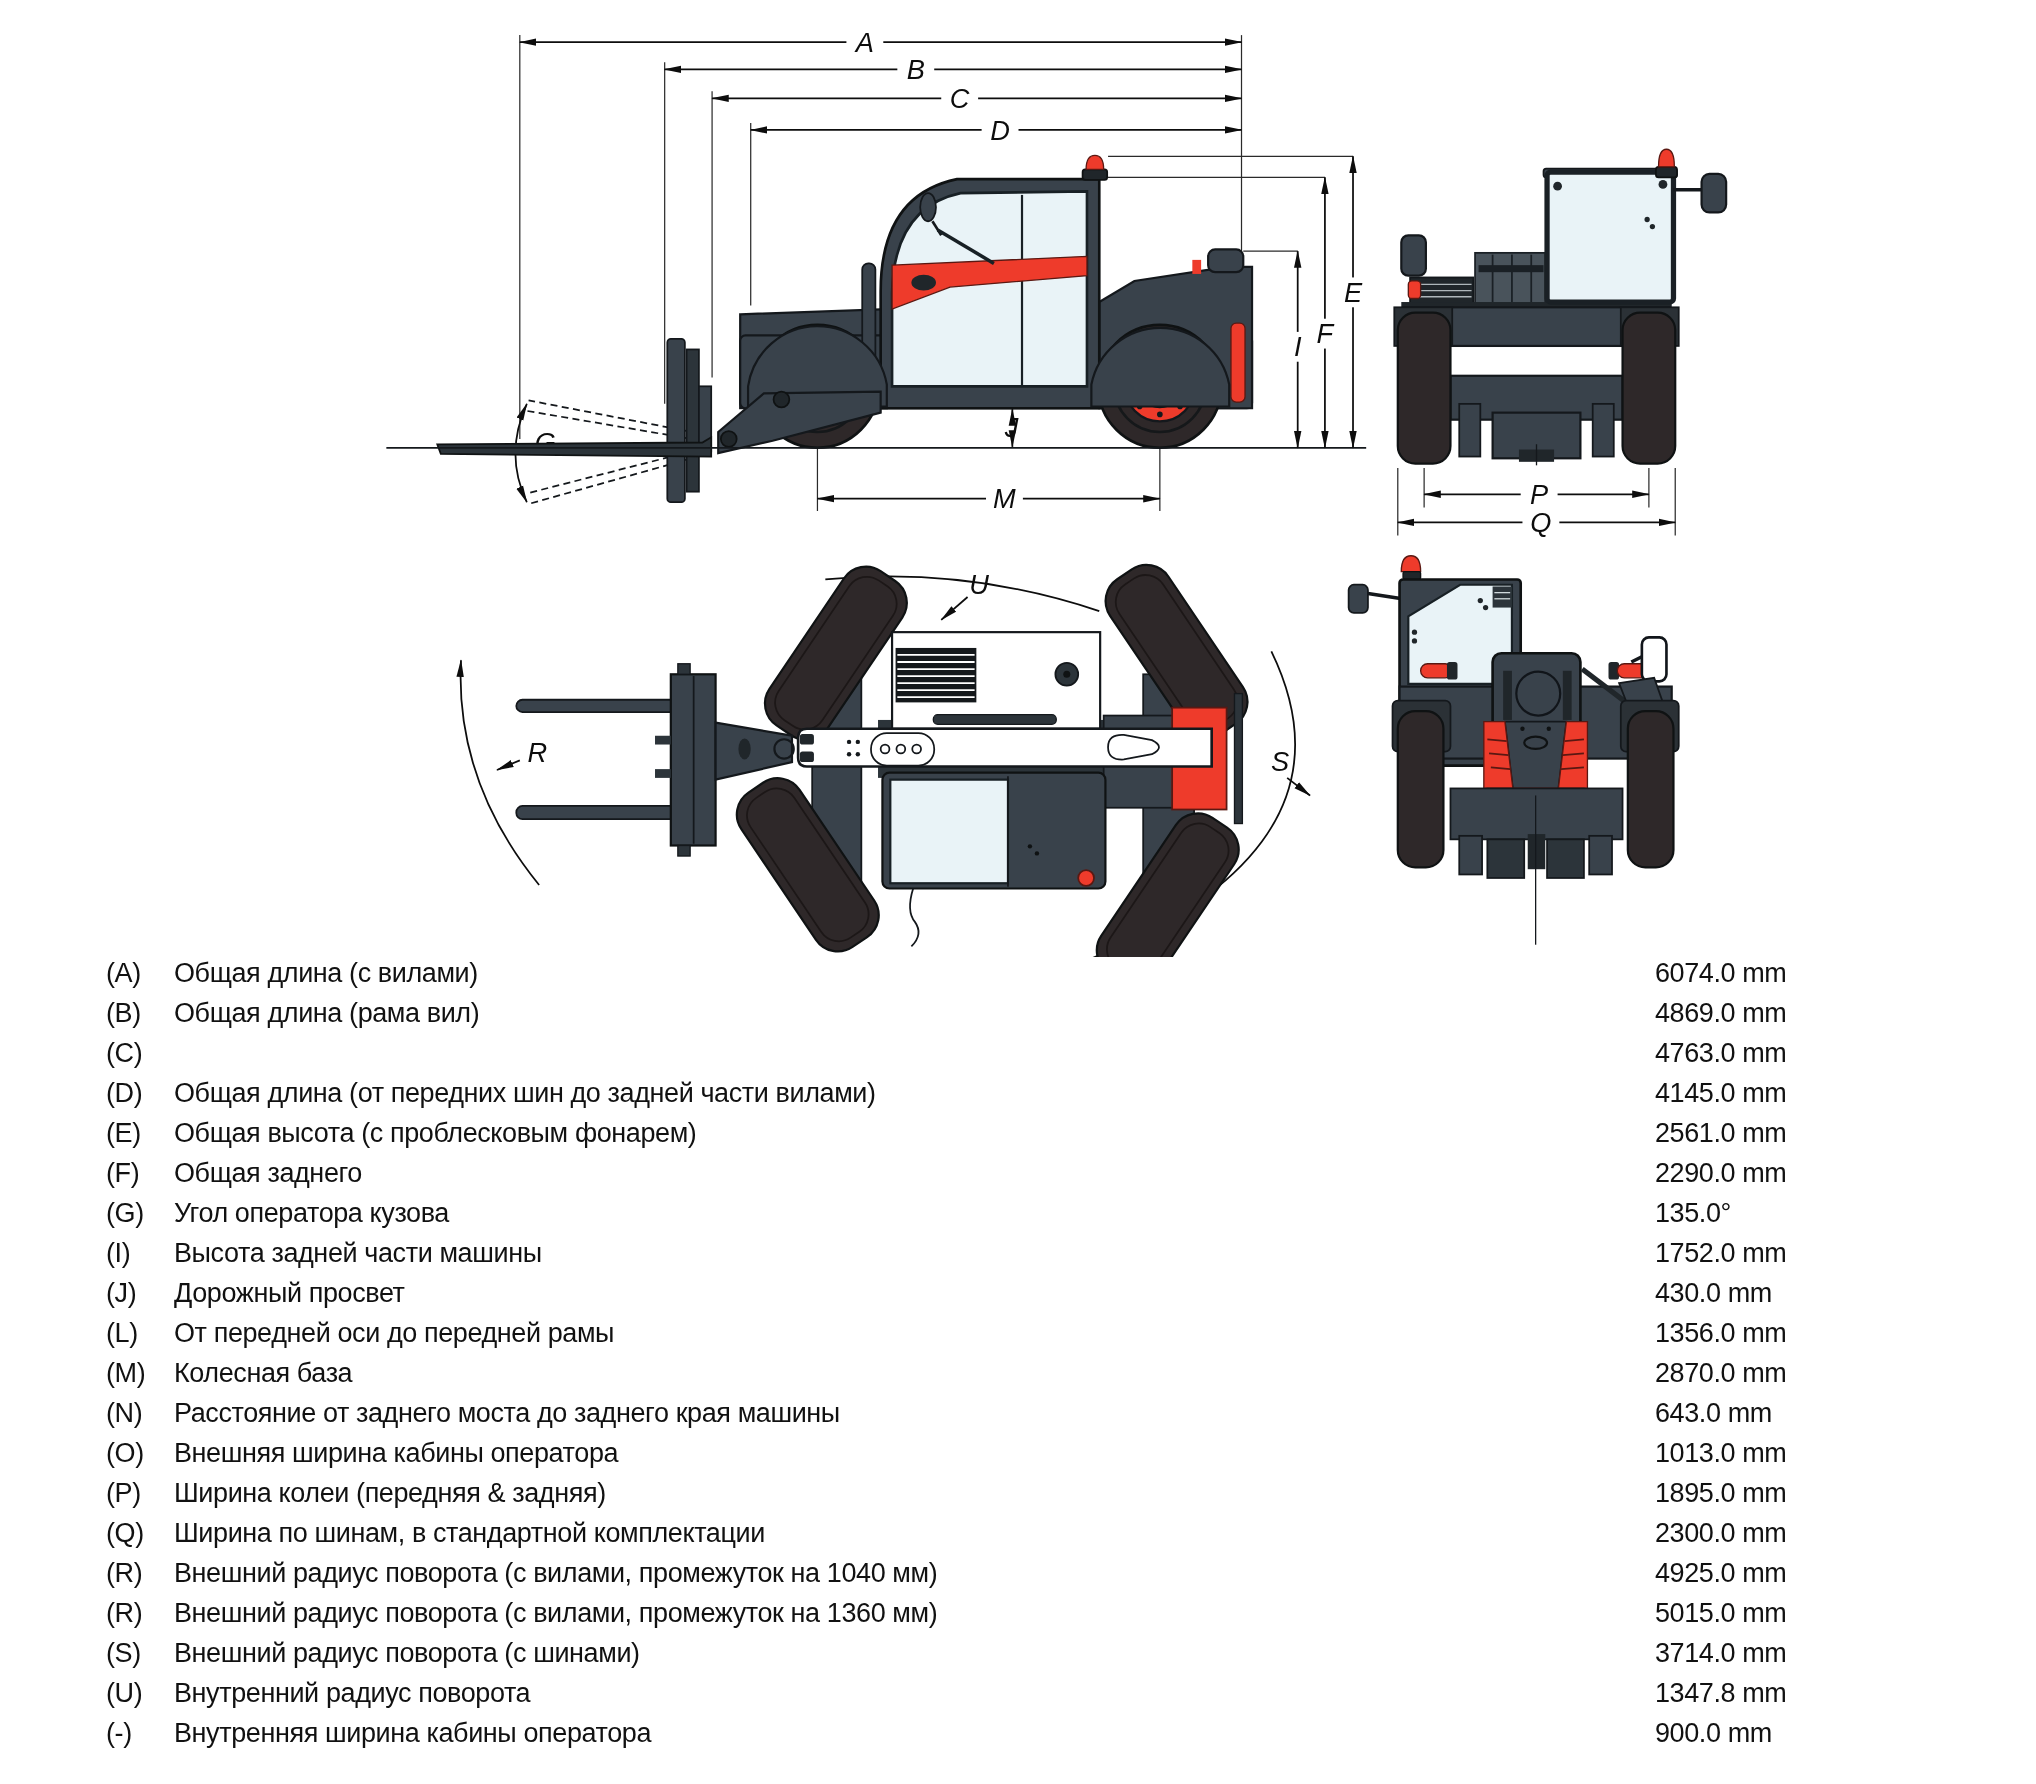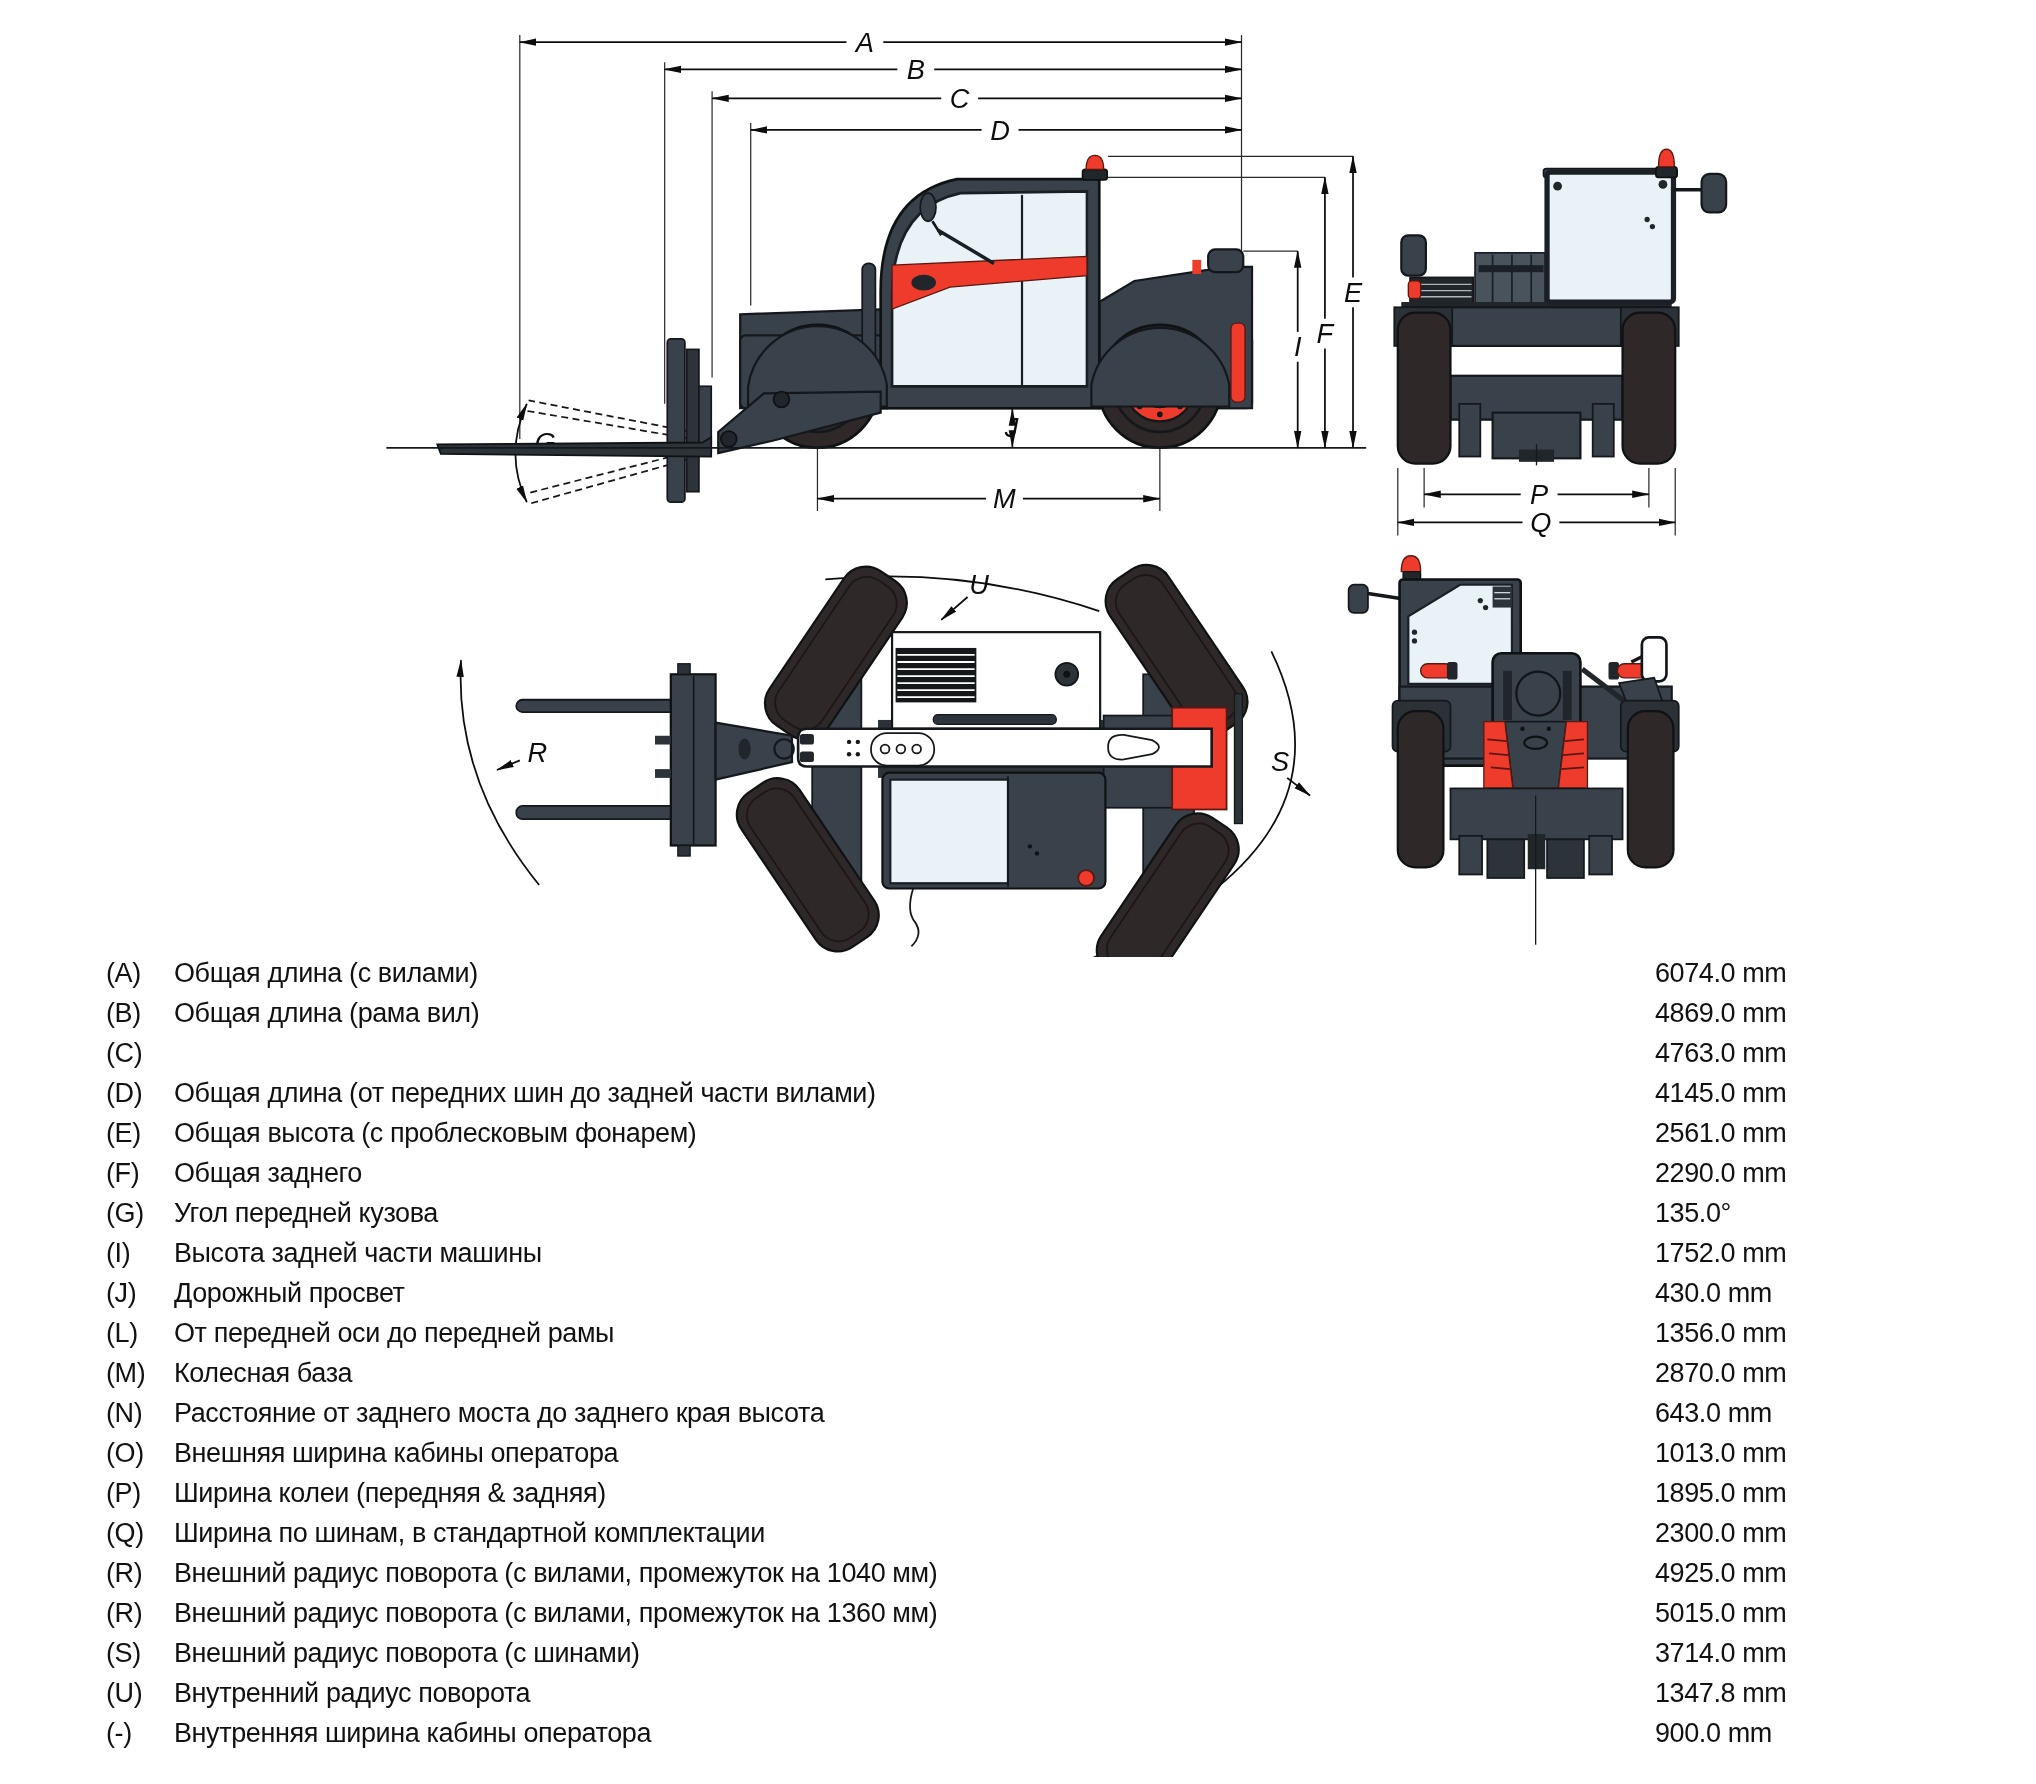--- a/index.html
+++ b/index.html
@@ -386,21 +386,21 @@
         <span class="d">Общая высота (с проблесковым фонарем)</span>
         <span class="v">2561.0 mm</span>
       </div>
   <div class="specrow">
         <span class="c">(F)</span>
         <span class="d">Общая заднего</span>
         <span class="v">2290.0 mm</span>
       </div>
   <div class="specrow">
         <span class="c">(G)</span>
-        <span class="d">Угол передней кузова</span>
+        <span class="d">Угол оператора кузова</span>
         <span class="v">135.0°</span>
       </div>
   <div class="specrow">
         <span class="c">(I)</span>
         <span class="d">Высота задней части машины</span>
         <span class="v">1752.0 mm</span>
       </div>
   <div class="specrow">
         <span class="c">(J)</span>
         <span class="d">Дорожный просвет</span>
@@ -411,21 +411,21 @@
         <span class="d">От передней оси до передней рамы</span>
         <span class="v">1356.0 mm</span>
       </div>
   <div class="specrow">
         <span class="c">(M)</span>
         <span class="d">Колесная база</span>
         <span class="v">2870.0 mm</span>
       </div>
   <div class="specrow">
         <span class="c">(N)</span>
-        <span class="d">Расстояние от заднего моста до заднего края высота</span>
+        <span class="d">Расстояние от заднего моста до заднего края машины</span>
         <span class="v">643.0 mm</span>
       </div>
   <div class="specrow">
         <span class="c">(O)</span>
         <span class="d">Внешняя ширина кабины оператора</span>
         <span class="v">1013.0 mm</span>
       </div>
   <div class="specrow">
         <span class="c">(P)</span>
         <span class="d">Ширина колеи (передняя &amp; задняя)</span>

